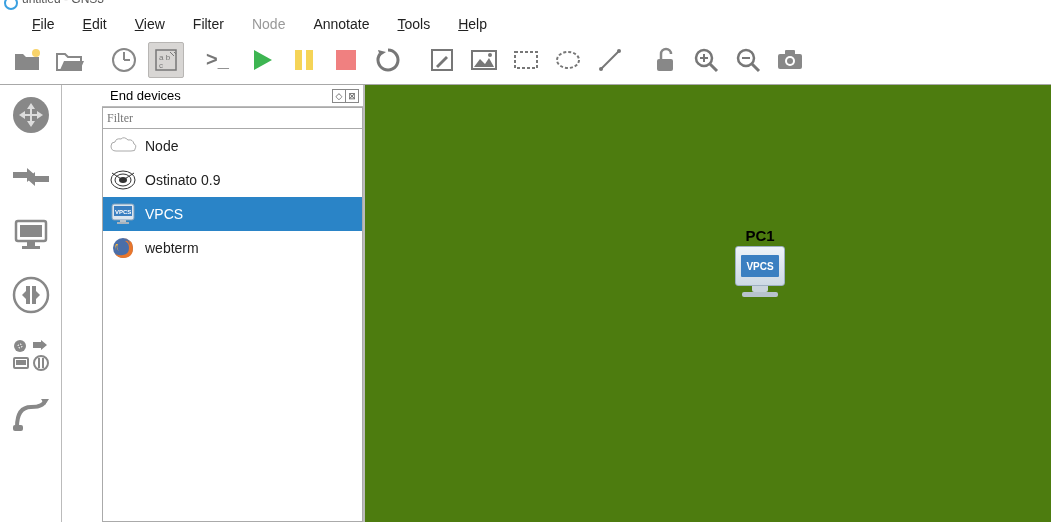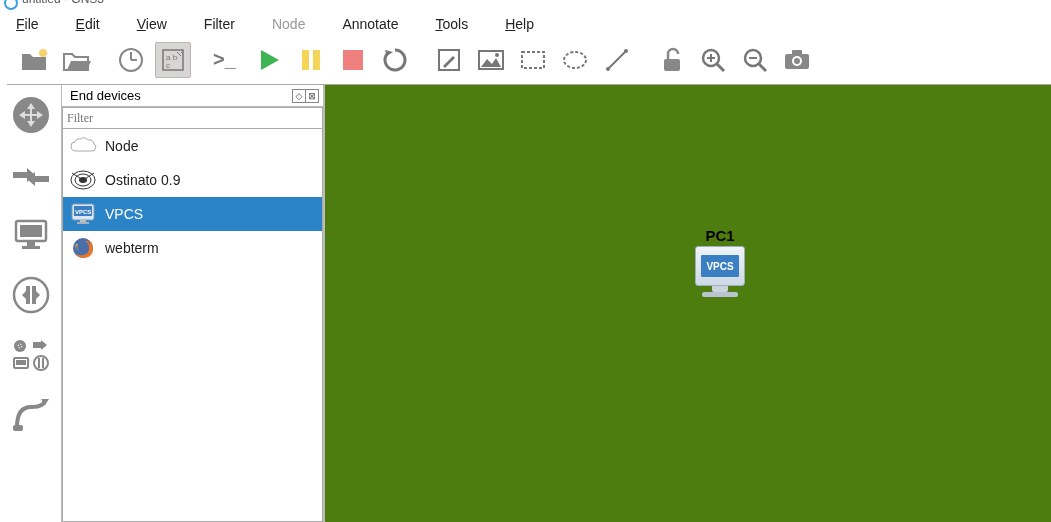--- a/index.html
+++ b/index.html
@@ -25,40 +25,39 @@
   overflow: hidden;
 }
 .titlebar .title-text { position: relative; top: -6px; }
 .titlebar .app-icon {
   width: 14px; height: 14px; border-radius: 50%;
   border: 2px solid #3aa0e0; display:inline-block;
   position: relative; top: -2px; margin-right: 4px;
 }
 .menubar {
   display: flex;
-  gap: 17px;
-  padding: 2px 6px 4px 6px;
+  gap: 8px;
+  padding: 2px 6px 4px 22px;
   background: #fff;
 }
 .menubar .menu-item {
   padding: 2px 10px;
   font-size: 14px;
   color: #222;
   cursor: default;
 }
 .menubar .menu-item.disabled { color: #999; }
 .menubar .menu-item u { text-decoration: underline; }
 .toolbar {
   display: flex;
   align-items: center;
   gap: 6px;
   padding: 4px 10px 6px 10px;
   background: #fff;
   border-bottom: 1px solid #a8a8a8;
-  margin-left: 7px;
 }
 .toolbar .tool-btn {
   width: 36px; height: 36px;
   display: flex; align-items: center; justify-content: center;
   color: #666;
 }
 .toolbar .tool-btn.pressed {
   background: #d8d6d4;
   border: 1px solid #b8b6b4;
   border-radius: 2px;
@@ -83,20 +82,21 @@
   width: 44px; height: 44px;
   display:flex; align-items:center; justify-content:center;
   color:#666;
 }
 .devices-panel {
   width: 262px;
   border-right: 1px solid #bbb;
   display: flex;
   flex-direction: column;
   background: #fff;
+  margin-left: 40px;
 }
 .devices-header {
   display:flex; align-items:center; justify-content:space-between;
   padding: 3px 4px 3px 8px;
   border-bottom: 1px solid #bbb;
   font-size: 13px;
 }
 .devices-header .winbtns { display:flex; gap:0; }
 .devices-header .winbtns span {
   width: 14px; height:14px; border:1px solid #888; font-size:9px;

